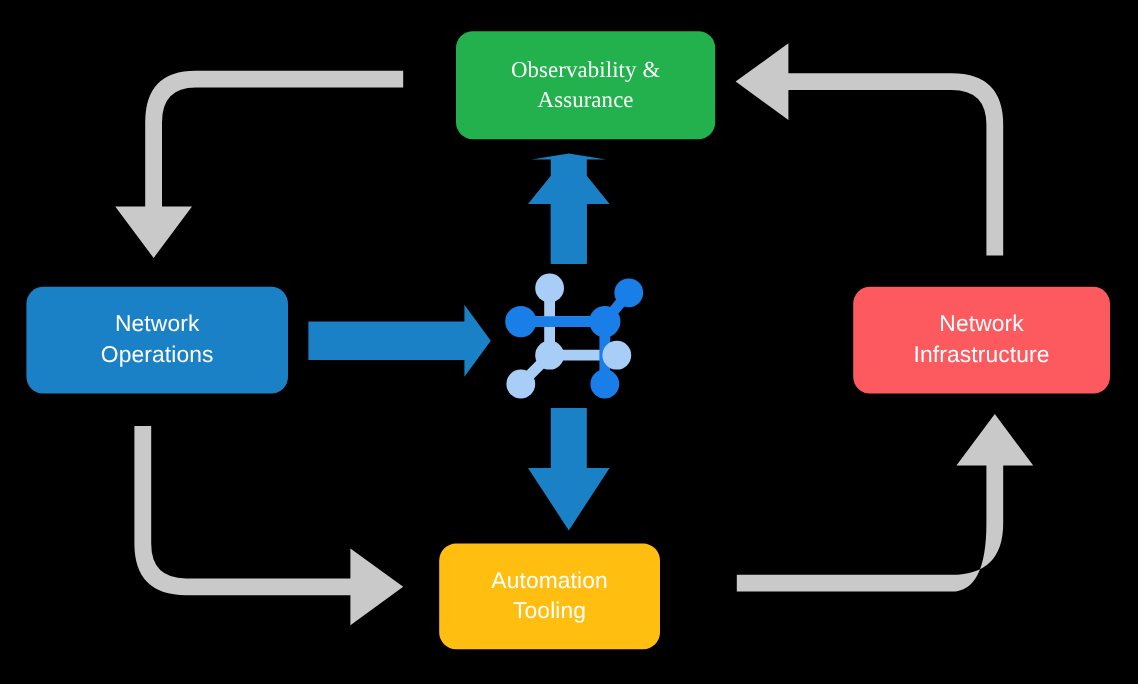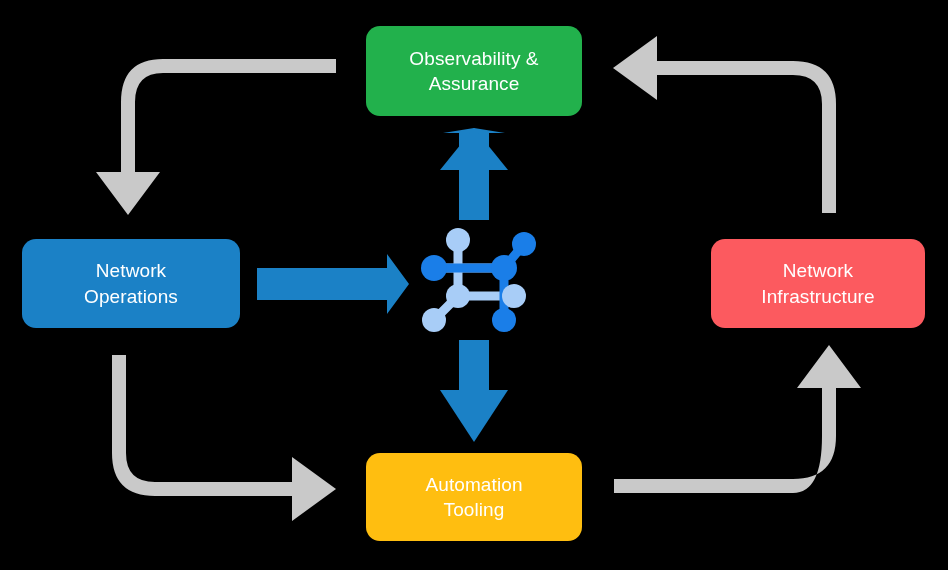--- a/index.html
+++ b/index.html
@@ -25,30 +25,30 @@
     color: #ffffff;
     font-size: 19px;
     line-height: 1.32;
     font-weight: 400;
     letter-spacing: 0.1px;
     box-sizing: border-box;
     padding: 4px 10px;
     white-space: pre-line;
   }
   #box-observability {
-    left: 366px; top: 26px; width: 216px; height: 90px;
+    left: 380px; top: 26px; width: 216px; height: 90px; font-family: Liberation Serif, serif;
   }
   #box-network-operations {
     left: 22px; top: 239px; width: 218px; height: 89px;
   }
   #box-network-infrastructure {
     left: 711px; top: 239px; width: 214px; height: 89px;
   }
   #box-automation-tooling {
-    left: 366px; top: 453px; width: 216px; height: 88px;
+    left: 366px; top: 453px; width: 184px; height: 88px;
   }
   .svg-layer {
     position: absolute;
     left: 0; top: 0;
     width: 948px;
     height: 570px;
     pointer-events: none;
   }
   .center-icon {
     position: absolute;

